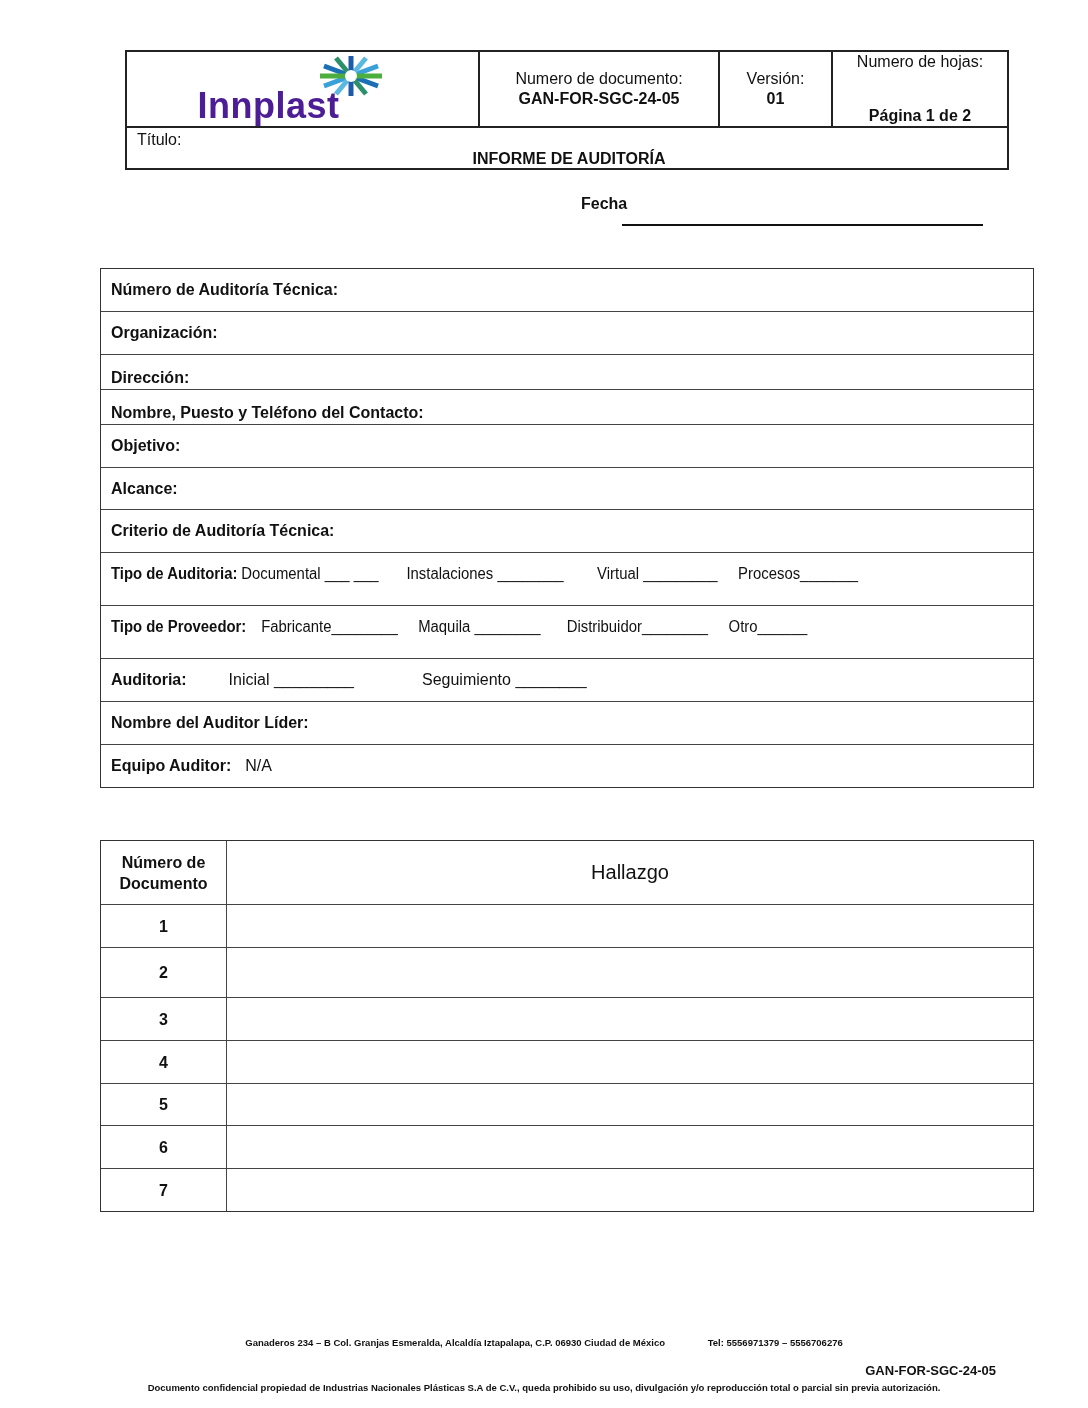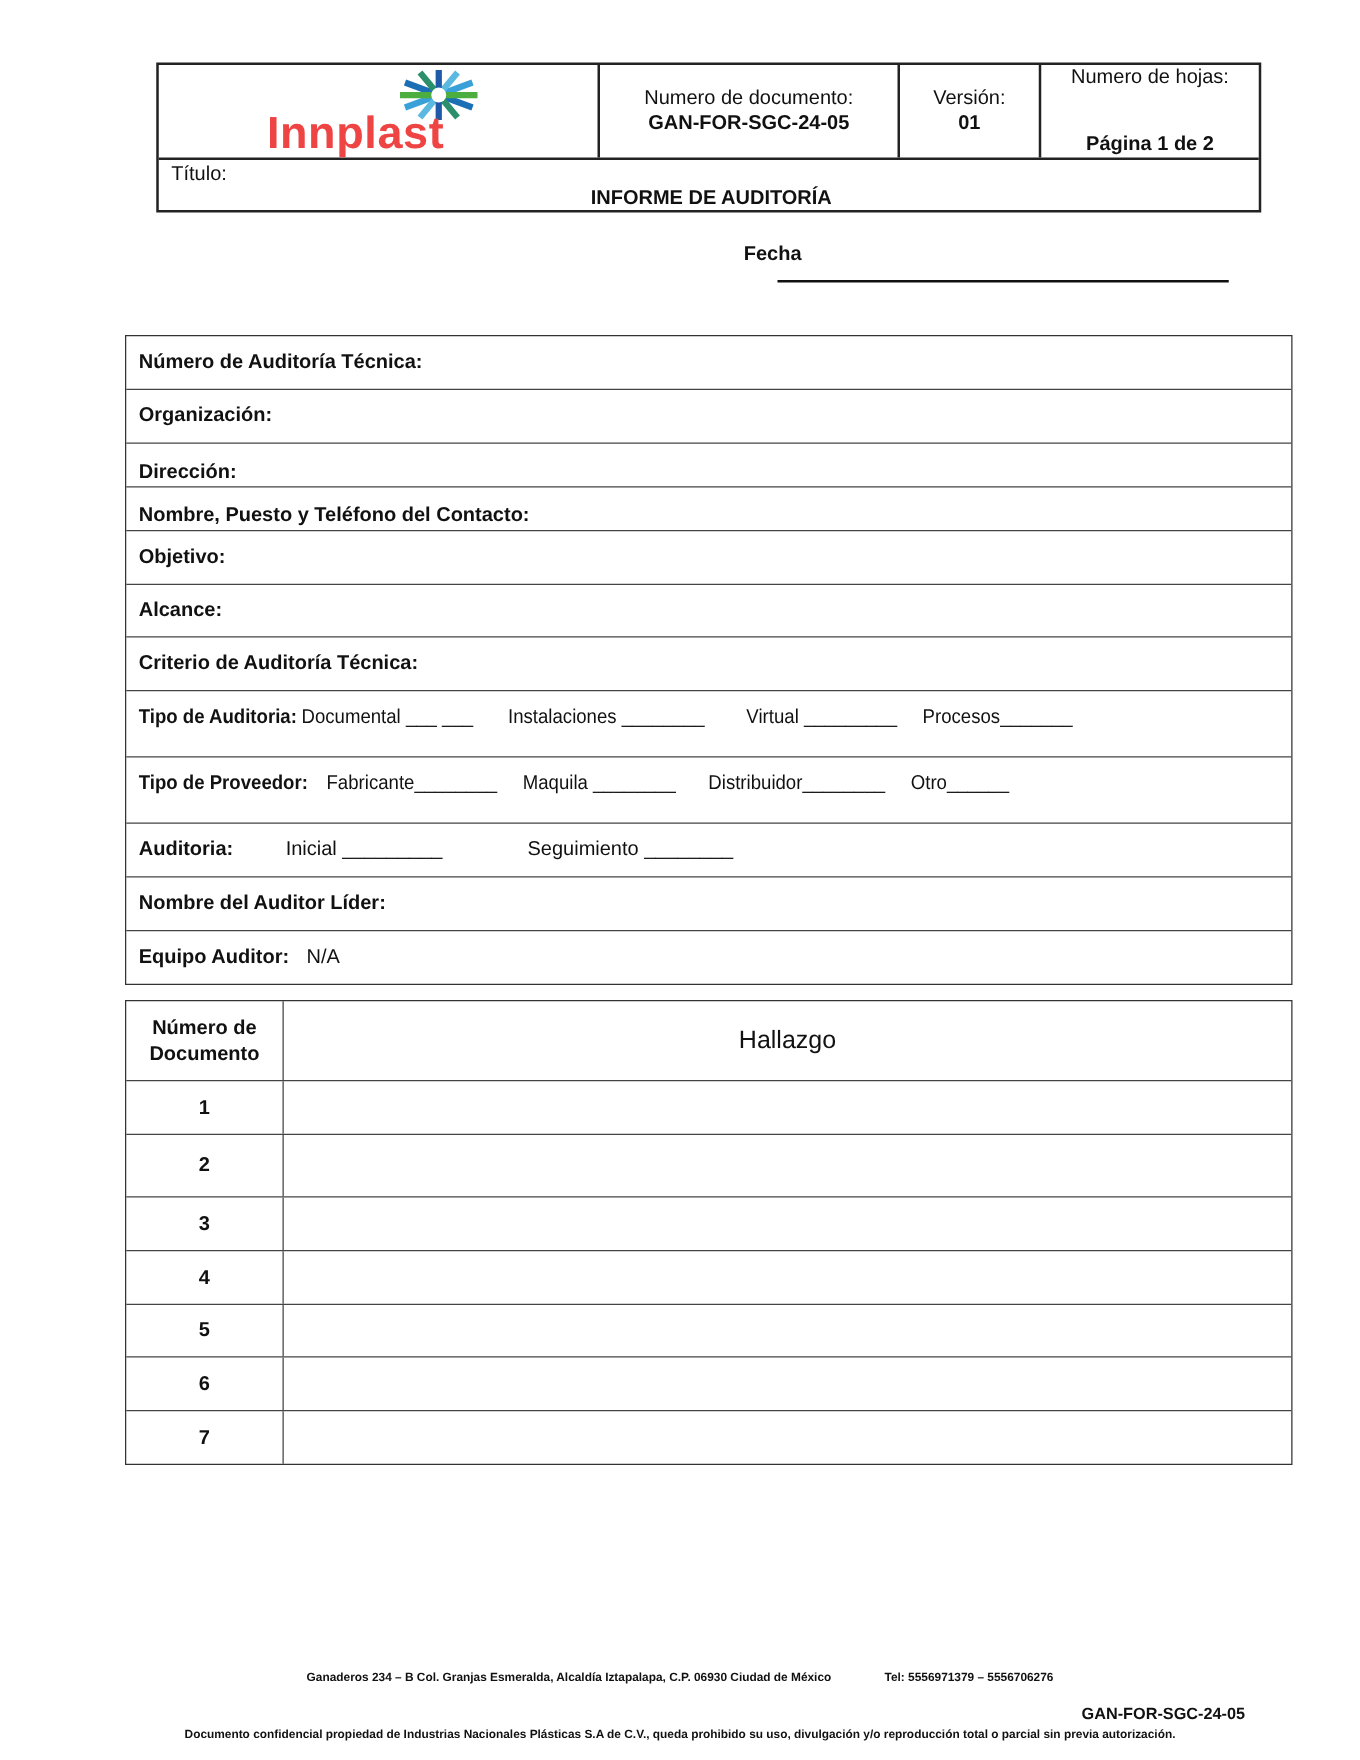--- a/index.html
+++ b/index.html
@@ -13,38 +13,38 @@
   .hdr-cell:last-child { border-right: none; }
   .c-logo { width: 353px; align-items: center; }
   .c-doc { width: 240px; }
   .c-ver { width: 113px; }
   .c-pages { flex: 1; justify-content: space-between; }
   .hdr-cell .val { font-weight: bold; }
   .title-label { position: absolute; left: 10px; top: 79px; font-size: 16px; }
   .title-value { position: absolute; left: 0; width: 884px; top: 98px; text-align: center; font-weight: bold; font-size: 16px; }
 
   .logo { position: relative; width: 210px; height: 70px; }
-  .logo-text { position: absolute; left: 0; bottom: 0; font-size: 36px; font-weight: bold; color: #ef4444; letter-spacing: 0.5px; line-height: 36px; margin-left: 16px; }
+  .logo-text { position: absolute; left: 0; bottom: 0; font-size: 36px; font-weight: bold; color: #4c1d95; letter-spacing: 0.5px; line-height: 36px; }
   .logo-mark { position: absolute; left: 118px; top: 2px; width: 70px; height: 40px; }
 
   
-  .fecha-label { left: 595px; top: 195px; font-weight: bold; font-size: 16px; }
+  .fecha-label { left: 581px; top: 195px; font-weight: bold; font-size: 16px; }
   .fecha-line { left: 622px; top: 224px; width: 361px; height: 0; border-top: 2px solid #111; }
 
   
   .info { left: 100px; top: 268px; width: 934px; border: 1.5px solid #333; box-sizing: border-box; }
   .info-row { border-bottom: 1.5px solid #444; box-sizing: border-box; padding-left: 10px; font-size: 16px; display: flex; align-items: center; }
   .info-row:last-child { border-bottom: none; }
   .info-row .lbl { font-weight: bold; }
   .opt { margin-left: 22px; }
   .opt-first { margin-left: 6px; }
   .narrow { transform: scaleX(0.93); transform-origin: left center; white-space: nowrap; }
 
   
-  .find { left: 100px; top: 800px; width: 934px; border: 1.5px solid #333; box-sizing: border-box; border-collapse: collapse; }
+  .find { left: 100px; top: 840px; width: 934px; border: 1.5px solid #333; box-sizing: border-box; border-collapse: collapse; }
   .find-row { display: flex; border-bottom: 1.5px solid #444; box-sizing: border-box; }
   .find-row:last-child { border-bottom: none; }
   .find-num { width: 126px; border-right: 1.5px solid #444; box-sizing: border-box; display: flex; align-items: center; justify-content: center; text-align: center; font-weight: bold; font-size: 16px; line-height: 21px; }
   .find-val { flex: 1; display: flex; align-items: center; justify-content: center; font-weight: normal; font-size: 20px; }
 
   
   .foot1 { left: 0; width: 1088px; top: 1337px; font-size: 9.5px; font-weight: bold; text-align: center; }
   .foot2 { left: 0; width: 1088px; top: 1382px; font-size: 9.5px; font-weight: bold; text-align: center; }
   .foot3 { right: 92px; top: 1363px; font-size: 13px; font-weight: bold; }
 </style>

